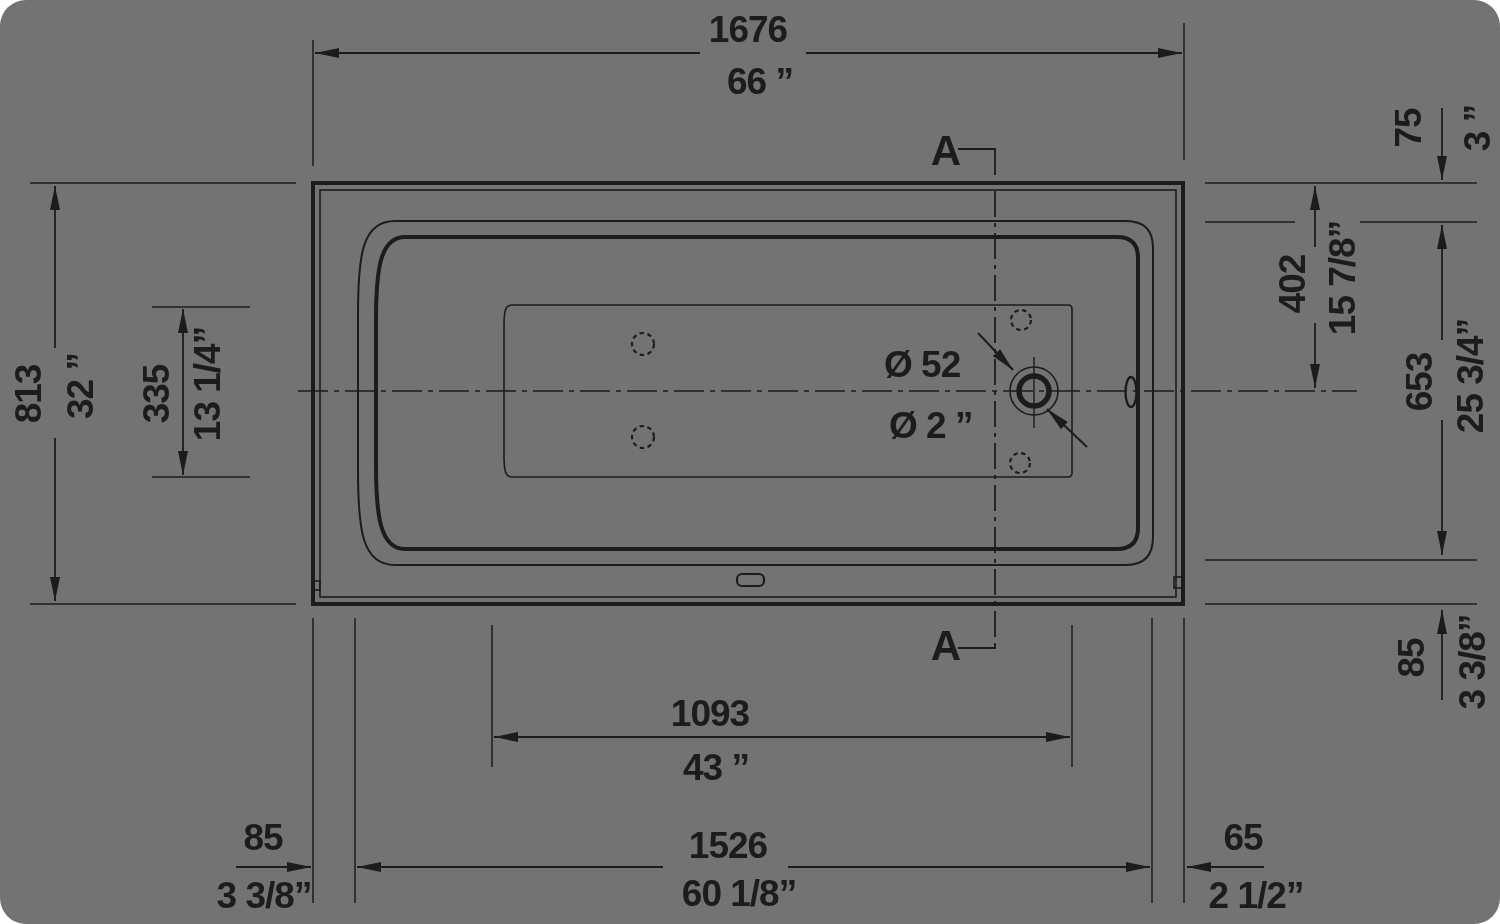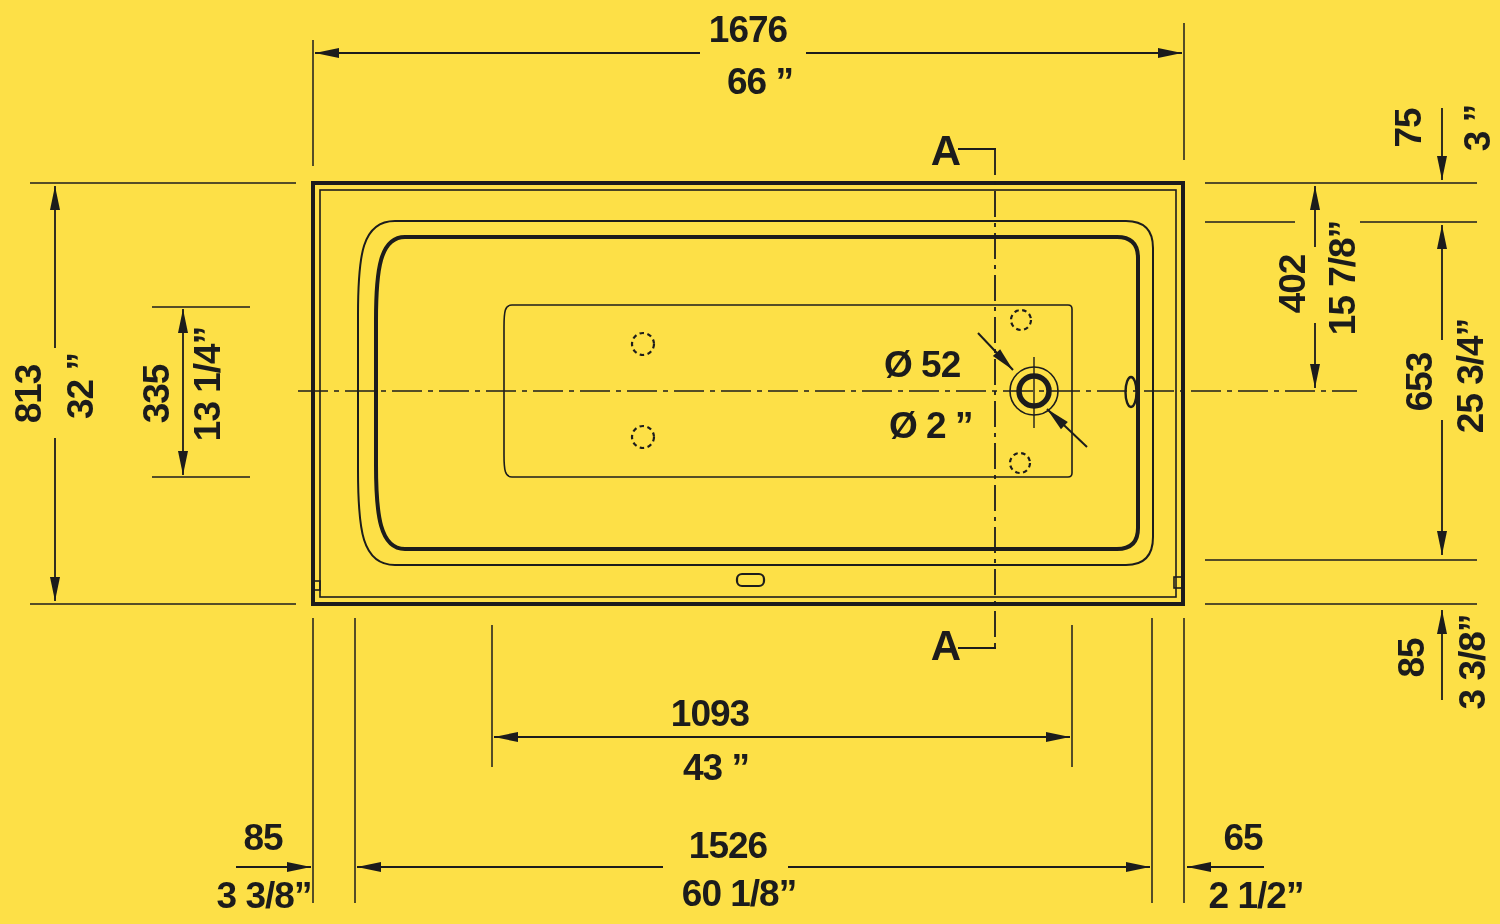--- a/index.html
+++ b/index.html
@@ -1,16 +1,16 @@
 <!DOCTYPE html>
 <html><head>
 <meta charset="utf-8">
 <style>
   html,body{margin:0;padding:0;background:#ffffff;}
-  .stage{position:relative;width:1500px;height:924px;background:#fde047;overflow:hidden;}
+  .stage{position:relative;width:1500px;height:924px;background:#737373;overflow:hidden;border-radius:26px;}
   svg{display:block}
   text{font-family:"Liberation Sans","DejaVu Sans",sans-serif;font-weight:700;fill:#1c1c1c;}
   .num{font-size:37px;letter-spacing:-1px;}
   .sec{font-size:42px;}
   .obj{stroke:#1c1c1c;fill:none;}
 </style>
 </head>
 <body>
 
 <div class="stage">

